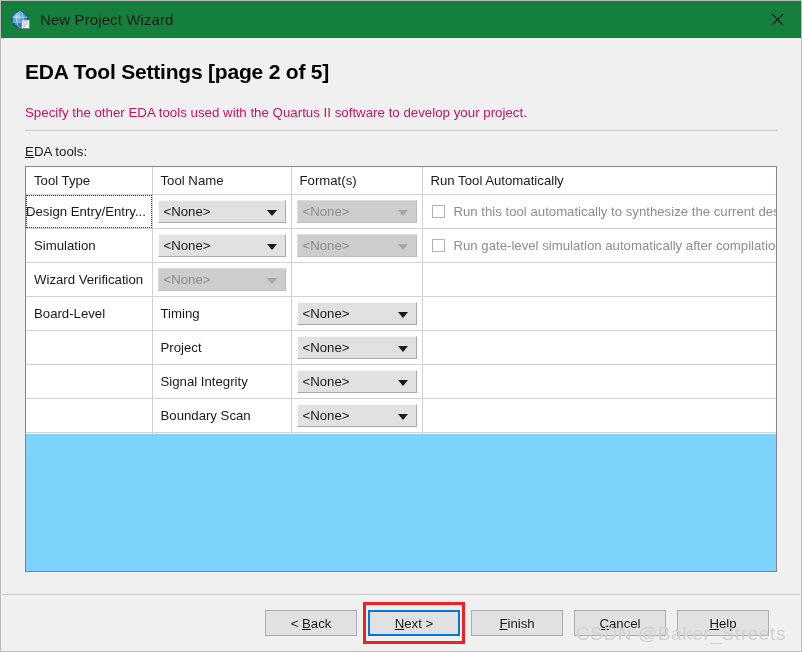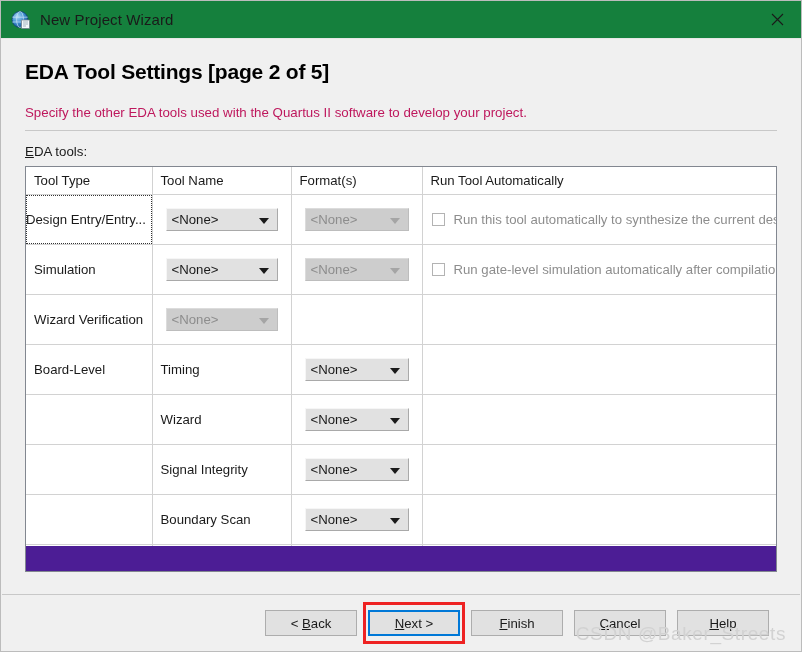--- a/index.html
+++ b/index.html
@@ -97,21 +97,21 @@
     font-size: 13.3px;
     color: #1a1a1a;
     margin-top: 13px;
     margin-bottom: 7px;
   }
   .mnem { text-decoration: underline; }
 
   
   #table-panel {
     border: 1px solid #828790;
-    background: #4c1d95;
+    background: #7dd3fc;
     flex: 1 1 auto;
     margin-bottom: 22px;
     overflow: hidden;
     position: relative;
   }
   table.eda {
     border-collapse: collapse;
     table-layout: fixed;
     width: 100%;
     font-size: 13.2px;
@@ -143,21 +143,21 @@
     padding: 0;
     border-right: 1px solid #d2d2d2;
     border-bottom: 1px solid #d2d2d2;
     background: #ffffff;
     vertical-align: middle;
     overflow: hidden;
     white-space: nowrap;
   }
   table.eda td.last { border-right: none; }
   table.eda td.plain { padding-left: 8px; }
-  table.eda td.nopad { padding: 12px; }
+  table.eda td.nopad { padding: 4px; }
   table.eda tr.filler td { border-right: 1px solid #d2d2d2; border-bottom: 1px solid #d2d2d2; }
   table.eda tr.filler td.last { border-right: none; }
 
   td.focused {
     padding-left: 8px;
     box-shadow: inset 0 0 0 1px #ffffff;
     position: relative;
   }
   td.focused .focusring {
     position: absolute;
@@ -404,21 +404,21 @@
               <td class="nopad">
                 <div class="combo">
                   <span>&lt;None&gt;</span>
                   <span class="arrow"></span>
                 </div>
               </td>
               <td class="last"></td>
             </tr>
             <tr>
               <td class="plain"><span></span></td>
-              <td class="plain"><span>Wizard</span></td>
+              <td class="plain"><span>Project</span></td>
               <td class="nopad">
                 <div class="combo">
                   <span>&lt;None&gt;</span>
                   <span class="arrow"></span>
                 </div>
               </td>
               <td class="last"></td>
             </tr>
             <tr>
               <td class="plain"><span></span></td>

